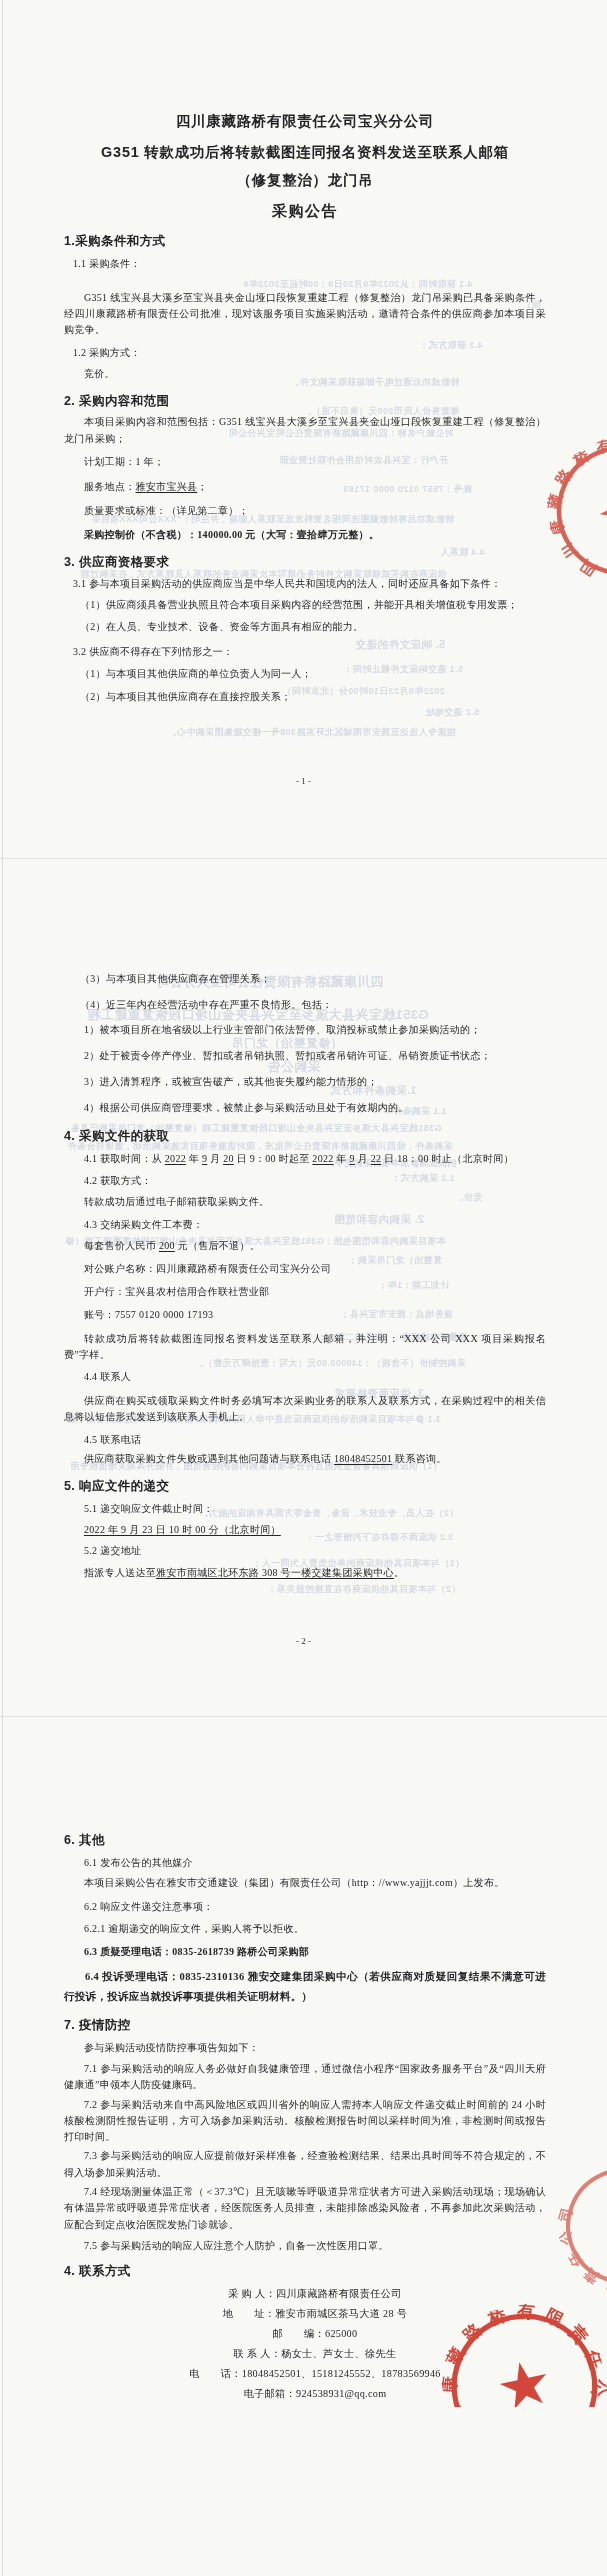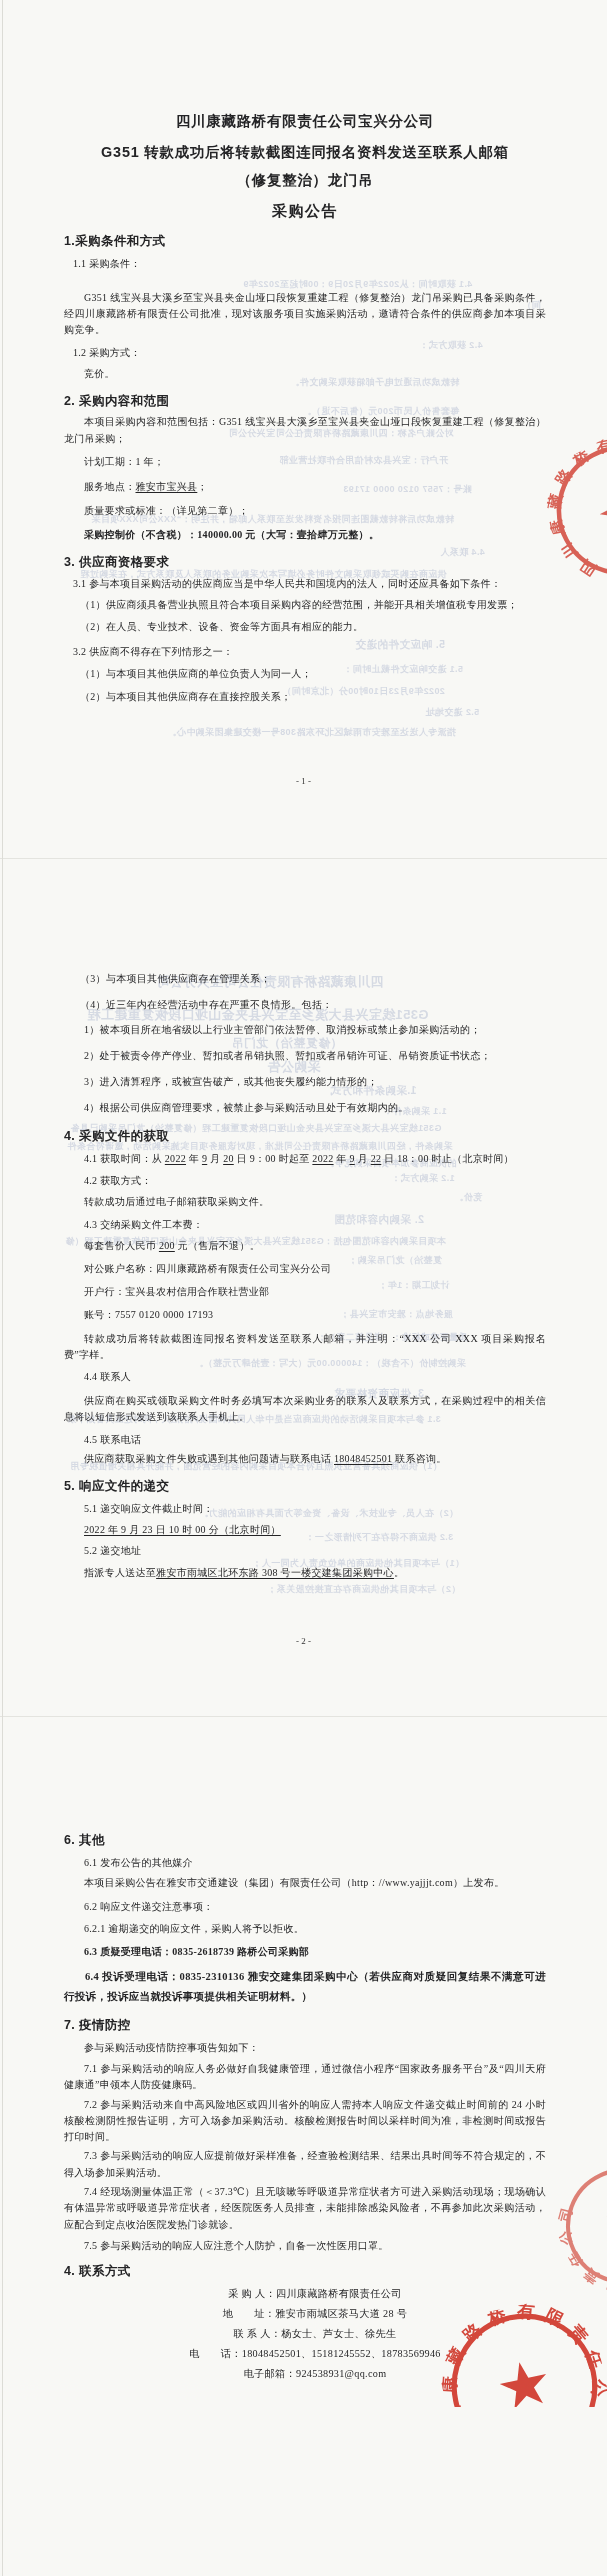--- a/index.html
+++ b/index.html
@@ -225,20 +225,24 @@
       <div style="margin-top:4.6px">
         <div class="crow">
             <span class="lbl">采 购 人：</span>
             <span>四川康藏路桥有限责任公司</span>
           </div>
         <div class="crow">
             <span class="lbl">地　　址：</span>
             <span>雅安市雨城区茶马大道 28 号</span>
           </div>
         <div class="crow">
+            <span class="lbl">邮　　编：</span>
+            <span>625000</span>
+          </div>
+        <div class="crow">
             <span class="lbl">联 系 人：</span>
             <span>杨女士、芦女士、徐先生</span>
           </div>
         <div class="crow">
             <span class="lbl">电　　话：</span>
             <span>18048452501、15181245552、18783569946</span>
           </div>
         <div class="crow">
             <span class="lbl">电子邮箱：</span>
             <span>924538931@qq.com</span>

